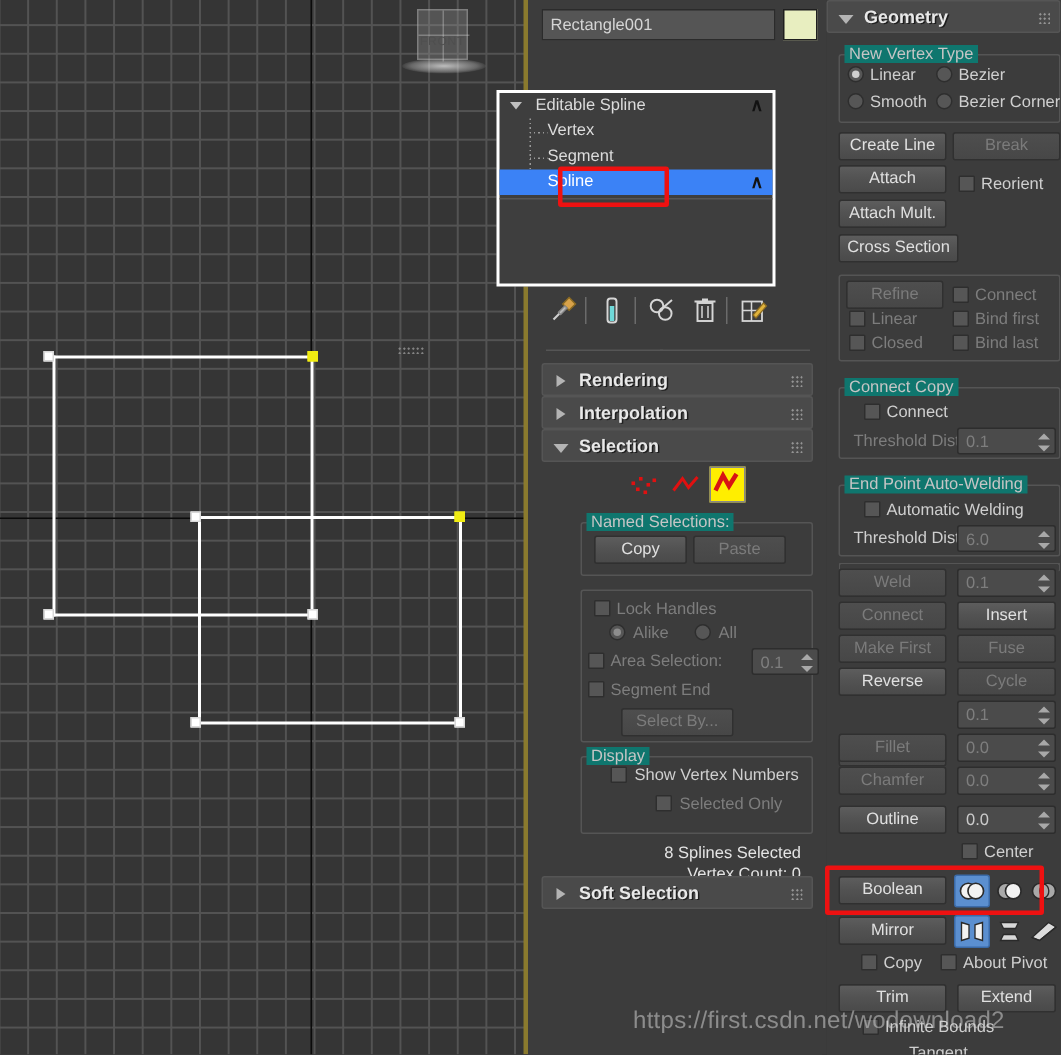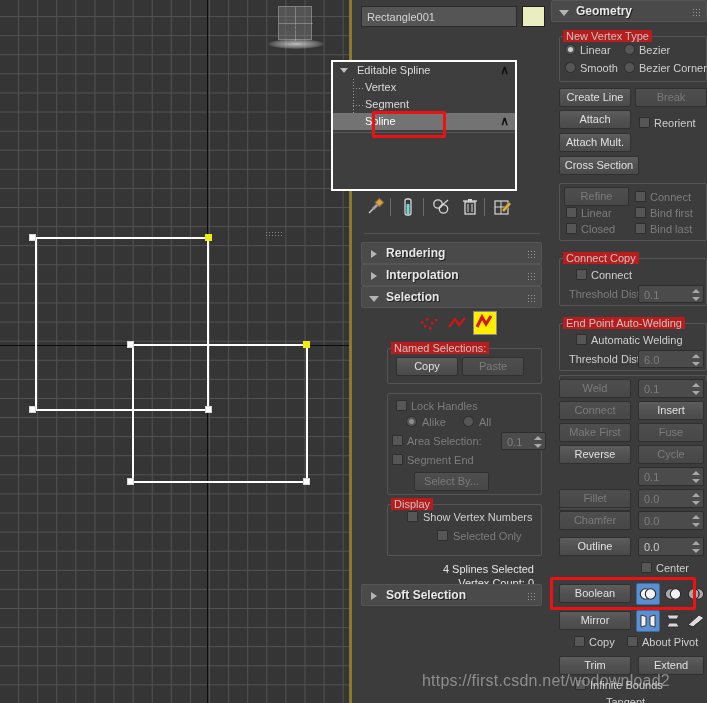--- a/index.html
+++ b/index.html
@@ -107,21 +107,21 @@
   }
 
   
   #stack {
     position: absolute; left: 331px; top: 60px;
     width: 186px; height: 131px;
     background: #3e3e3e; border: 2px solid #ffffff;
   }
   .stack-row { position: relative; height: 17px; line-height: 17px; padding-left: 6px; font-size: 11px; color: #dcdcdc; }
   .stack-row.sub { padding-left: 32px; }
-  .stack-row.active { background: #737373; color: #ffffff; }
+  .stack-row.active { background: #3b82f6; color: #ffffff; }
   .tri-down {
     position: absolute; left: 7px; top: 6px; width: 0; height: 0;
     border-left: 4px solid transparent; border-right: 4px solid transparent;
     border-top: 5px solid #bfbfbf;
   }
   .stack-row .chev {
     position: absolute; right: 6px; top: 2px;
     font-size: 12px; color: #121212; font-weight: bold;
     line-height: 13px;
   }
@@ -169,21 +169,21 @@
     position: absolute; right: 6px; top: 7px; width: 8px; height: 8px;
     background-image: radial-gradient(#9a9a9a 0.6px, transparent 0.7px);
     background-size: 3px 3px;
   }
 
   
   .groupbox {
     position: absolute; border: 1px solid #555555; border-radius: 2px;
   }
   .grouplabel {
-    position: absolute; background: #b91c1c; padding: 0 3px;
+    position: absolute; background: #0f766e; padding: 0 3px;
     font-size: 11px; color: #c5c5c5;
   }
 
   
   .btn {
     position: absolute;
     background: linear-gradient(to bottom, #5d5d5d 0%, #525252 48%, #4a4a4a 100%);
     border: 1px solid #303030;
     border-radius: 2px;
     color: #e0e0e0; font-size: 11px;
@@ -453,21 +453,21 @@
 
     <div class="btn dis" style="left:53px;top:164px;width:75px;height:19px;">Select By...</div>
 
     <div class="groupbox" style="left:26px;top:196px;width:155px;height:52px;"></div>
     <span class="grouplabel" style="left:30px;top:190px;">Display</span>
     <div class="cbx" style="left:46px;top:203px;"></div>
     <span class="cbxlbl" style="left:62px;top:203px;">Show Vertex Numbers</span>
     <div class="cbx" style="left:76px;top:222px;"></div>
     <span class="cbxlbl dis" style="left:92px;top:222px;">Selected Only</span>
 
-    <span class="sub-lbl" style="left:0;top:255px;width:173px;text-align:right;color:#e4e4e4;">4 Splines Selected</span>
+    <span class="sub-lbl" style="left:0;top:255px;width:173px;text-align:right;color:#e4e4e4;">8 Splines Selected</span>
     <span class="sub-lbl" style="left:0;top:269px;width:173px;text-align:right;color:#e4e4e4;">Vertex Count: 0</span>
   </div>
 
   <div class="rollout" style="top:584px;">
     <span class="rtri-r"></span>
     <span class="rtitle">Soft Selection</span>
     <span class="grip"></span>
   </div>
 
   <div id="rightpanel">

